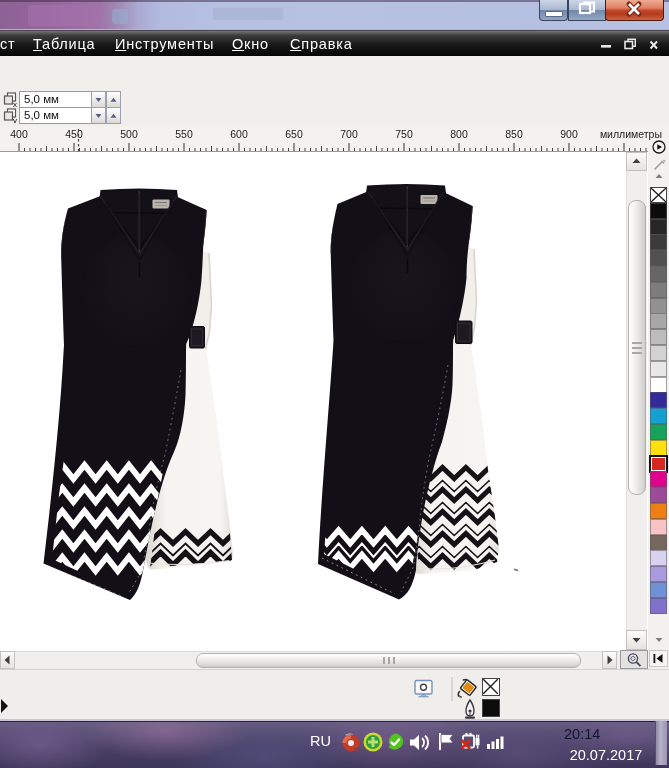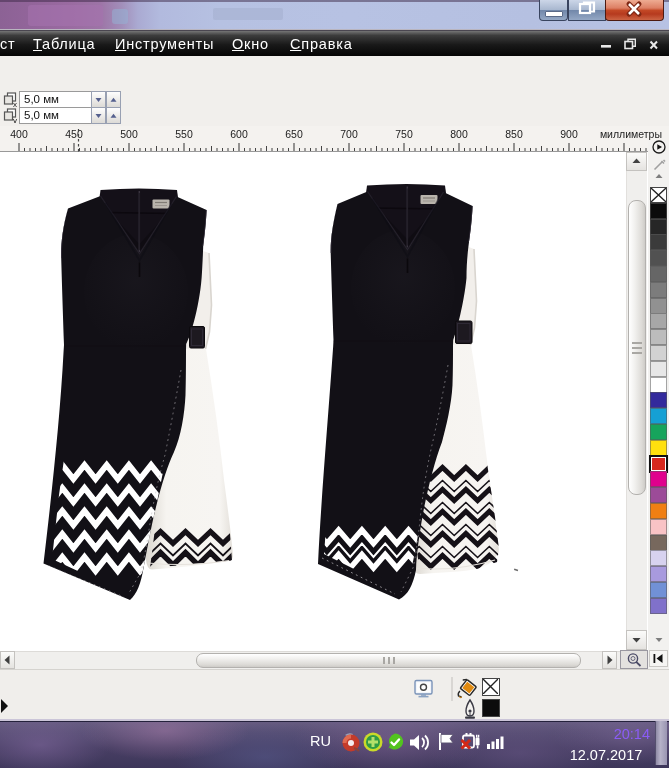--- a/index.html
+++ b/index.html
@@ -512,15 +512,15 @@
  <line x1="17.7" y1="2.8" x2="17.7" y2="5.5" stroke="#fff" stroke-width="1.4"></line>
  <line x1="19.6" y1="2.8" x2="19.6" y2="5.5" stroke="#fff" stroke-width="1.4"></line>
  <line x1="18.6" y1="13.5" x2="18.6" y2="16.5" stroke="#fff" stroke-width="1.6"></line>
 </svg>
 <svg class="abs" style="left:486px;top:733px;" width="22" height="18">
  <rect x="1" y="11" width="3" height="5" fill="#fff"></rect>
  <rect x="5.5" y="8.5" width="3" height="7.5" fill="#fff"></rect>
  <rect x="10" y="6" width="3" height="10" fill="#fff"></rect>
  <rect x="14.5" y="3.5" width="3" height="12.5" fill="#fff"></rect>
 </svg>
-<div class="abs" style="left:564px;top:726px;width:86px;height:16px;color:#8b5cf6;font-size:14.5px;text-align:right;">20:14</div>
-<div class="abs" style="left:563px;top:747px;width:86px;height:16px;color:#fff;font-size:14.5px;text-align:center;">12.07.2017</div>
+<div class="abs" style="left:564px;top:726px;width:86px;height:16px;color:#0f172a;font-size:14.5px;text-align:left;">20:14</div>
+<div class="abs" style="left:563px;top:747px;width:86px;height:16px;color:#fff;font-size:14.5px;text-align:center;">20.07.2017</div>
 <div class="abs" style="left:655px;top:721px;width:12px;height:44px;background:linear-gradient(90deg,#8f8aa6,#b6b2c8 40%,#9a95b2);border-left:1.5px solid #55506e;box-sizing:border-box;"></div>
 </div>
 </body></html>

